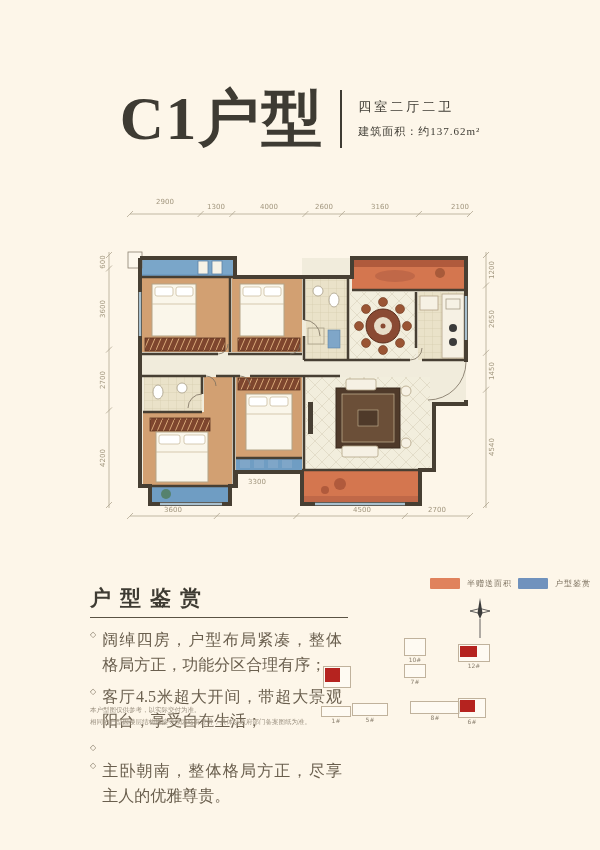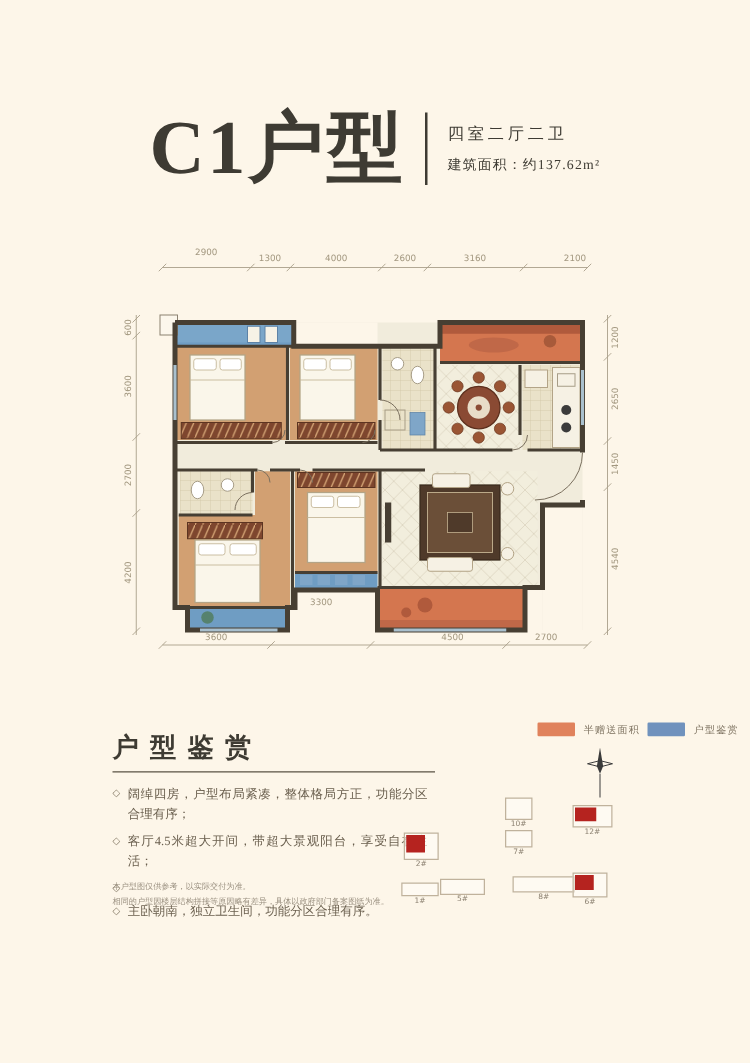--- a/index.html
+++ b/index.html
@@ -25,21 +25,21 @@
   .sw-half{background:#e0825c;}
   .sw-gift{background:#7092bd;}
   .legend-label{font-size:8px;color:#7d7260;letter-spacing:1px;}
   
   .review-heading{position:absolute;left:90px;top:584px;font-size:21px;font-weight:bold;
                   color:#3e3b33;letter-spacing:9px;}
   .review-rule{position:absolute;left:90px;top:617px;width:258px;height:1px;background:#5a5344;}
   .bullets{position:absolute;left:90px;top:628px;width:252px;}
   .bullet{display:flex;margin-bottom:7px;}
   .bullet-marker{font-size:8px;color:#8a7f6c;margin:2px 6px 0 0;flex:none;}
-  .bullet-text{font-size:10px;color:#6a5f4e;line-height:1.55;text-align:justify;}
+  .bullet-text{font-size:16px;color:#6a5f4e;line-height:1.55;text-align:justify;}
   .disclaimer{position:absolute;left:90px;top:704px;width:250px;}
   .disc-line{font-size:6.5px;color:#9b9181;line-height:1.9;}
   
   .sitemap{position:absolute;left:315px;top:598px;width:205px;height:160px;}
   .compass{position:absolute;left:150px;top:0px;}
   .bld{position:absolute;border:1px solid #c0b29c;background:rgba(255,253,248,.6);
        box-sizing:border-box;}
   .bld .red{position:absolute;left:1px;top:1px;width:58%;height:68%;background:#b5231f;}
   .bld-label{position:absolute;left:50%;top:100%;transform:translate(-50%,1px);
              font-size:6px;color:#8b8070;font-family:"DejaVu Sans",sans-serif;white-space:nowrap;}
@@ -316,21 +316,21 @@
     </div>
     <div class="bullet">
       <span class="bullet-marker">◇</span>
       <span class="bullet-text">客厅4.5米超大开间，带超大景观阳台，享受自在生活；</span>
     </div>
     <div class="bullet">
       <span class="bullet-marker">◇</span>
     </div>
     <div class="bullet">
       <span class="bullet-marker">◇</span>
-      <span class="bullet-text">主卧朝南，独立卫生间，功能分区合理有序。</span>
+      <span class="bullet-text">主卧朝南，整体格局方正，尽享主人的优雅尊贵。</span>
     </div>
   </div>
   <div class="disclaimer">
     <div class="disc-line">本户型图仅供参考，以实际交付为准。</div>
     <div class="disc-line">相同的户型因楼层结构拼接等原因略有差异，具体以政府部门备案图纸为准。</div>
   </div>
 
   <div class="sitemap">
     <svg class="compass" width="30" height="42" viewBox="0 0 30 42">
       <polygon points="15,0 17.5,15 15,21 12.5,15" fill="#3b3b3b"></polygon>

